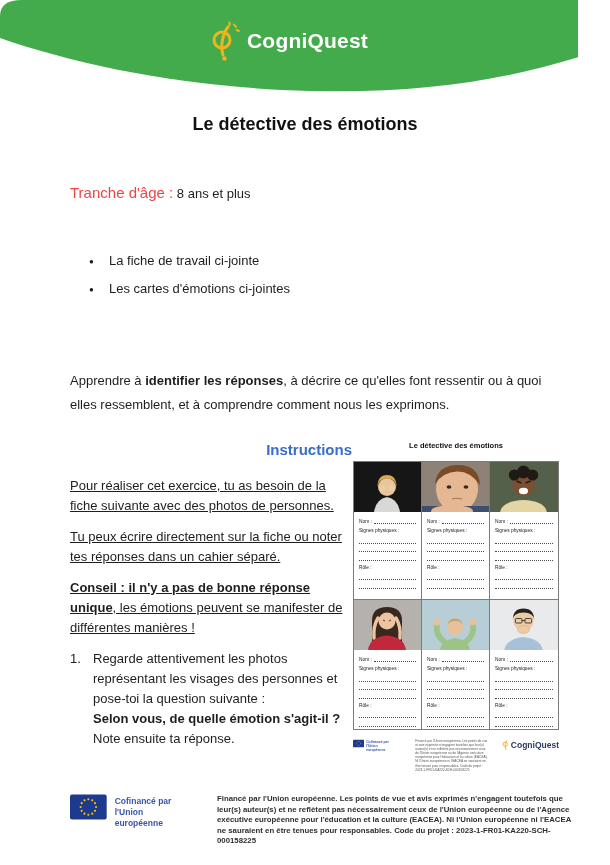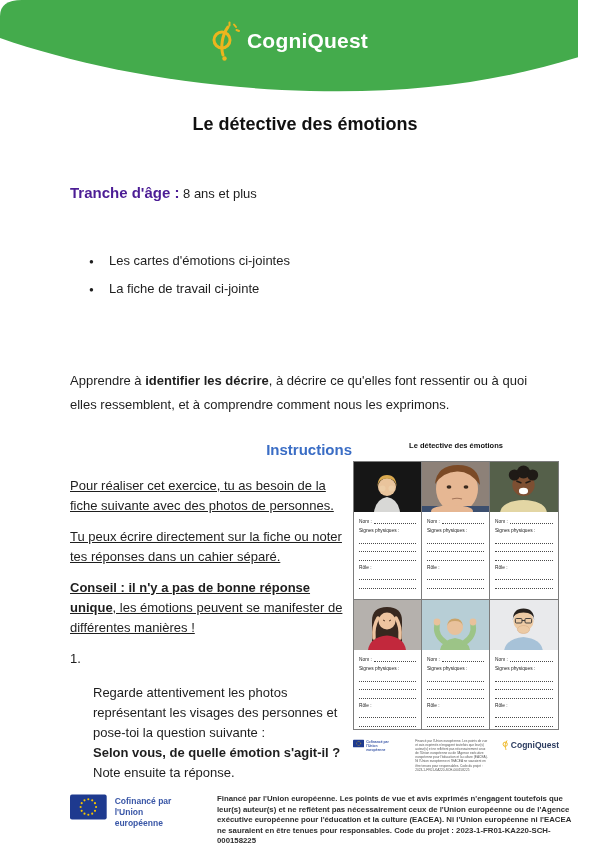--- a/index.html
+++ b/index.html
@@ -12,40 +12,40 @@
   .brand { position:absolute; top:21px; left:50%; transform:translateX(-50%);
            display:flex; align-items:center; gap:7px; }
   .brand-name { color:#ffffff; font-size:21px; font-weight:600; letter-spacing:0.2px; }
 
   
   .page-title { position:absolute; top:114px; left:0; width:610px; text-align:center;
                 font-size:18px; font-weight:800; color:#111; }
   .meta-line { position:absolute; top:155px; left:70px; font-size:13px; }
   .meta-line b { font-weight:800; }
   .age-line { position:absolute; top:184px; left:70px; font-size:13px; }
-  .blue-h { color:#4c1d95; font-weight:700; }
+  .blue-h { color:#ef4444; font-weight:400; }
   .age-line .blue-h { font-size:15px; }
   .h-abs { position:absolute; left:70px; font-size:15px; }
   .h-materiel { top:221px; } .h-desc { top:337px; }
 
   ul.bullets { position:absolute; top:251px; left:89px; list-style:none; }
   ul.bullets li { font-size:13px; line-height:19px; margin-bottom:9px; padding-left:20px; position:relative; }
   ul.bullets li::before { content:"●"; position:absolute; left:0; top:1px; font-size:8px; }
 
   .desc-para { position:absolute; top:369px; left:70px; width:478px; font-size:13px; line-height:24px; }
   .desc-para b { font-weight:800; }
 
   
   .left-col { position:absolute; top:441px; left:70px; width:282px; }
   .left-col h3 { font-size:15px; color:#3a6dc5; font-weight:800; margin-bottom:18px;text-align:right; }
   .left-col p { font-size:13px; line-height:20px; margin-bottom:11px;text-decoration:underline; }
   .left-col p b { font-weight:800; }
   .step { display:flex; font-size:13px; line-height:20px; margin-top:3px; }
   .step-num { width:23px; flex:0 0 23px; }
-  .step-text { flex:1;margin-top:34px; }
+  .step-text { flex:1; }
   .step-text .bold-q { display:block; font-weight:800; }
   .step-text .end { display:block; }
 
   
   .worksheet { position:absolute; top:441px; left:353px; width:206px; }
   .ws-title { text-align:center; font-size:7.5px; font-weight:800; color:#111; margin-bottom:11px; }
   .ws-grid { border:1px solid #7c7c7c; display:grid; grid-template-columns:repeat(3,1fr); }
   .ws-cell { border-right:1px solid #7c7c7c; border-bottom:1px solid #7c7c7c; background:#fff; }
   .ws-cell:nth-child(3n) { border-right:none; }
   .ws-cell:nth-child(n+4) { border-bottom:none; }
@@ -91,27 +91,27 @@
 
   <div class="page-title">Le détective des émotions</div>
 
 
   <div class="age-line">
     <span class="blue-h">Tranche d'âge :</span><span> 8 ans et plus</span>
   </div>
 
 
   <ul class="bullets">
+    <li>La fiche de travail ci-jointe</li>
     <li>Les cartes d'émotions ci-jointes</li>
-    <li>La fiche de travail ci-jointe</li>
   </ul>
 
 
   <p class="desc-para">
-    <span>Apprendre à </span><b>identifier les décrire</b><span>, à décrire ce qu'elles font ressentir ou à quoi elles ressemblent, et à comprendre comment nous les exprimons.</span>
+    <span>Apprendre à </span><b>identifier les réponses</b><span>, à décrire ce qu'elles font ressentir ou à quoi elles ressemblent, et à comprendre comment nous les exprimons.</span>
   </p>
 
   <div class="left-col">
     <h3>Instructions</h3>
     <p>Pour réaliser cet exercice, tu as besoin de la fiche suivante avec des photos de personnes.</p>
     <p>Tu peux écrire directement sur la fiche ou noter tes réponses dans un cahier séparé.</p>
     <p><b>Conseil : il n'y a pas de bonne réponse unique</b><span>, les émotions peuvent se manifester de différentes manières !</span></p>
     <div class="step">
       <span class="step-num">1.</span>
       <span class="step-text">

